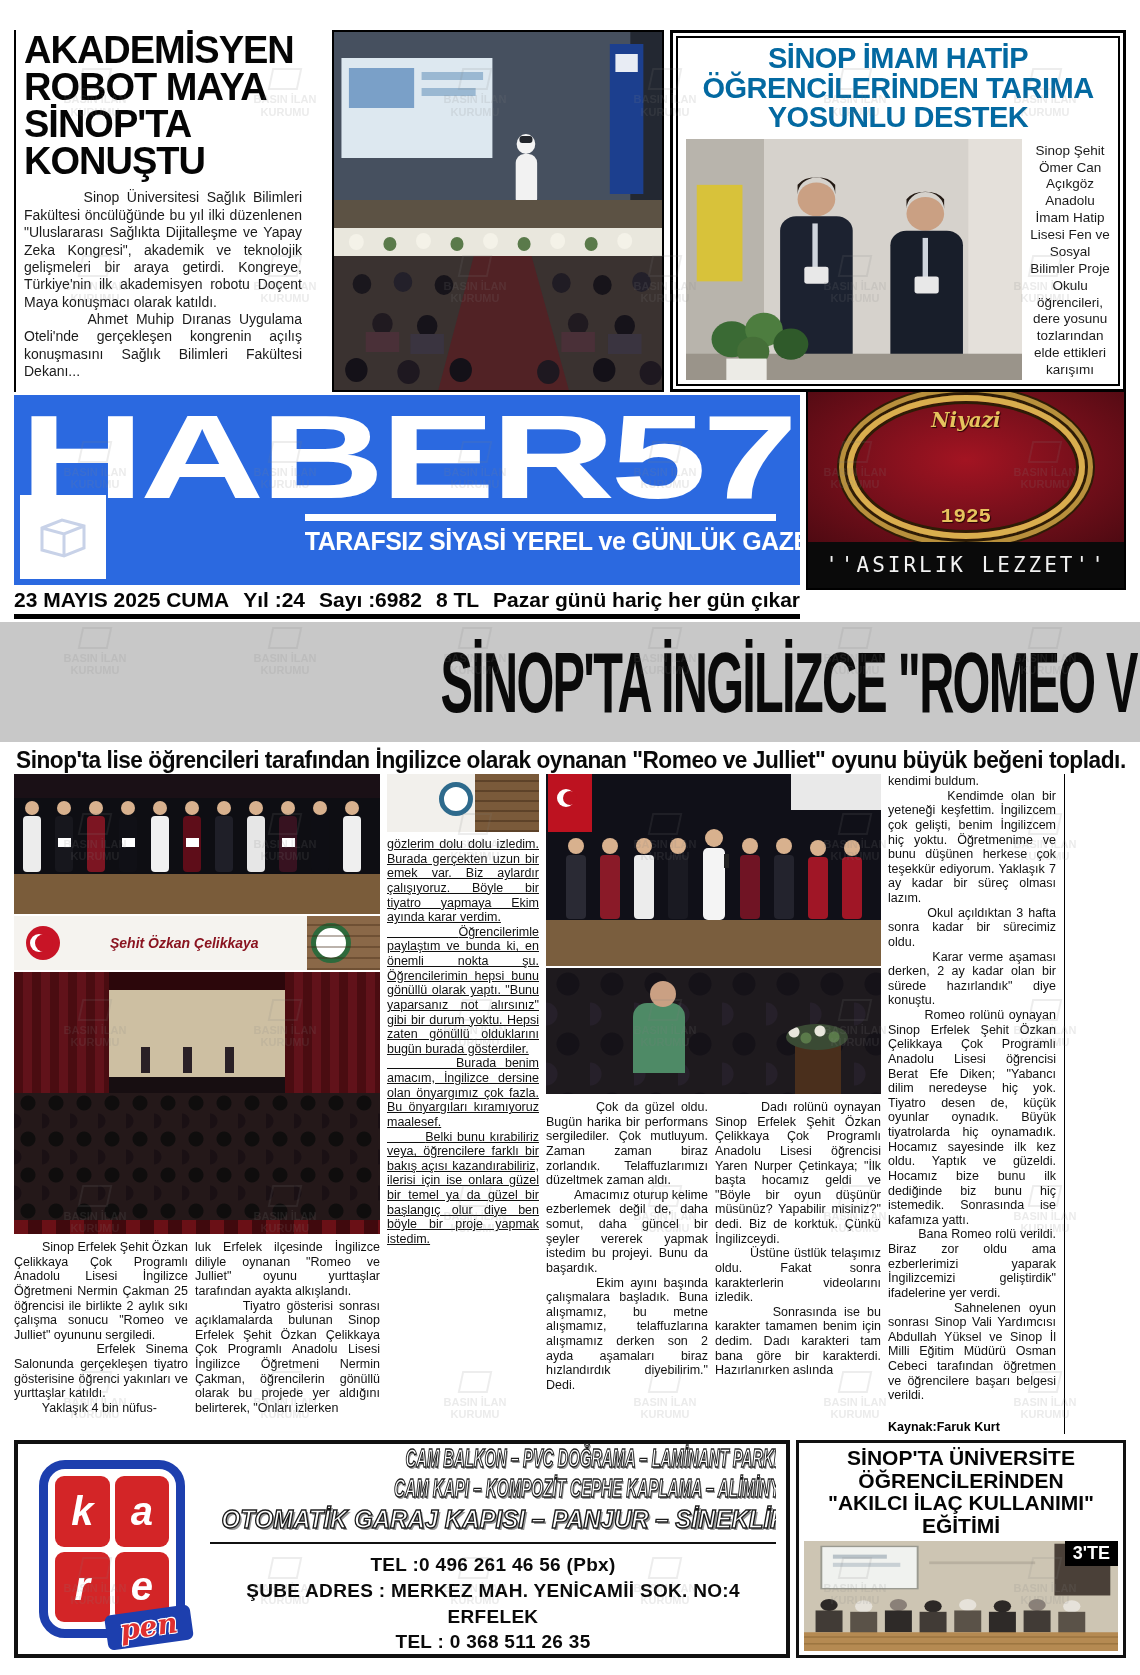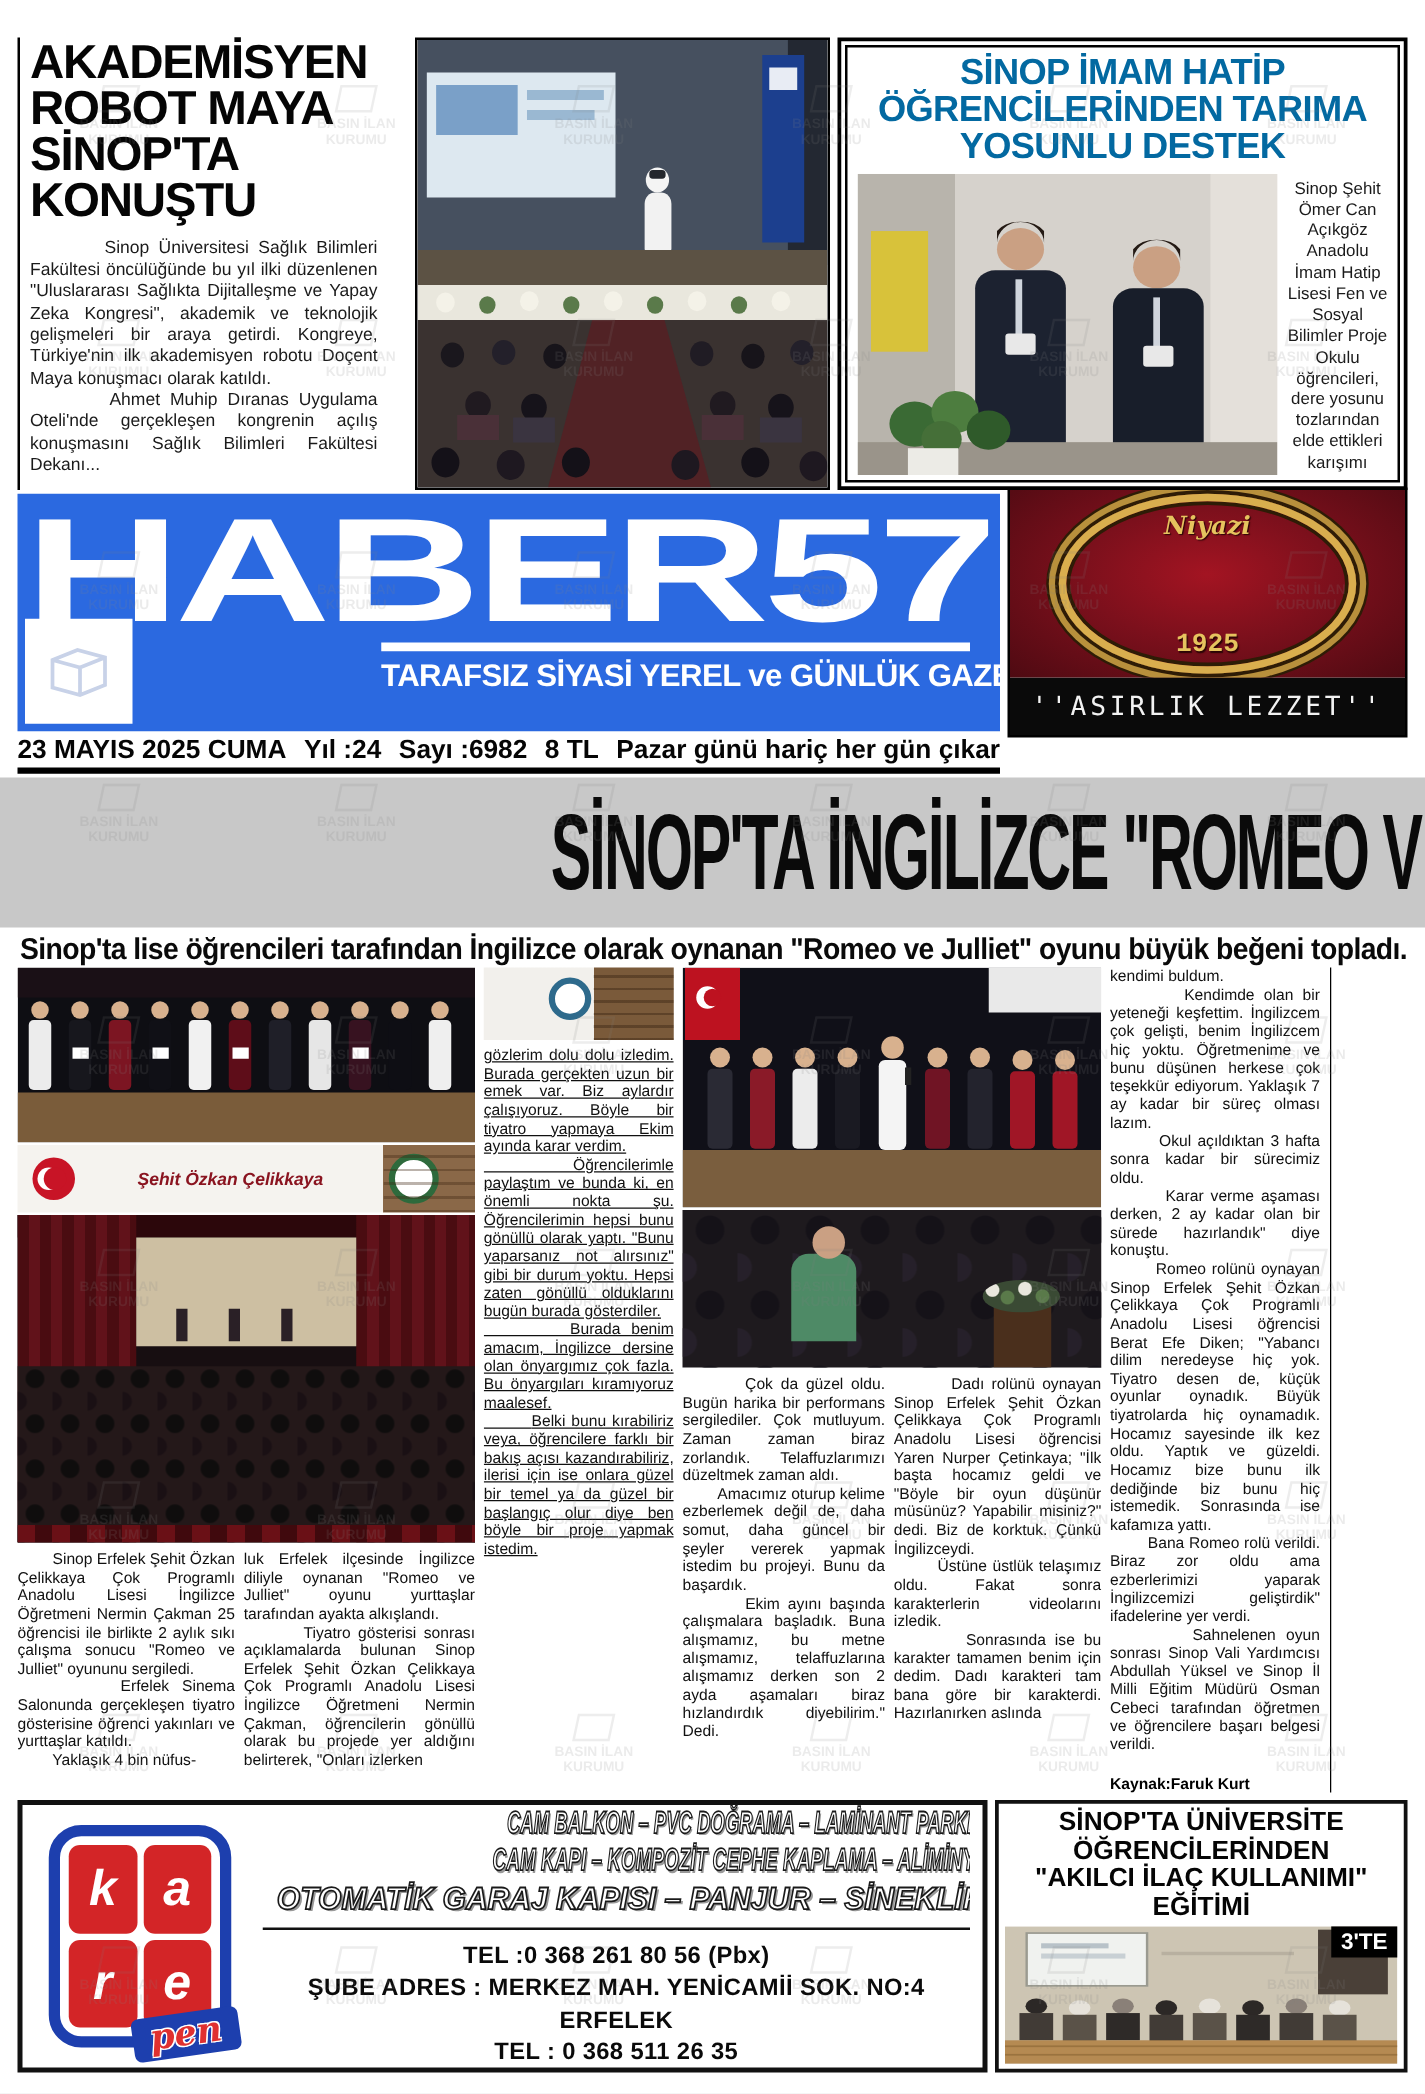--- a/index.html
+++ b/index.html
@@ -433,21 +433,21 @@
           <div class="kp-pen">pen</div>
         </div>
       </div>
       <div class="kp-text">
         <div class="kp-lines">
           <div class="fit"><span class="kp-line" style="transform-origin: center center; transform: scaleX(0.591432);">CAM BALKON – PVC DOĞRAMA – LAMİNANT PARKE – ALÜMİNYUM DOĞRAMA</span></div>
           <div class="fit"><span class="kp-line" style="transform-origin: center center; transform: scaleX(0.605996);">CAM KAPI – KOMPOZİT CEPHE KAPLAMA – ALİMİNYUM &amp; KROM KORKULUK</span></div>
           <div class="fit"><span class="kp-line" style="transform-origin: center center; transform: scaleX(0.960951);">OTOMATİK GARAJ KAPISI – PANJUR – SİNEKLİK</span></div>
         </div>
         <div class="kp-address">
-          <div>TEL :0 368 261 80 56 (Pbx)</div>
+          <div>TEL :0 496 261 46 56 (Pbx)</div>
           <div>ŞUBE ADRES : MERKEZ MAH. YENİCAMİİ SOK. NO:4 ERFELEK</div>
           <div>TEL : 0 368 511 26 35</div>
         </div>
       </div>
     </section>
 
     <section class="bottom-right">
       <div class="br-title">SİNOP'TA ÜNİVERSİTE ÖĞRENCİLERİNDEN</div>
       <div class="br-title">"AKILCI İLAÇ KULLANIMI" EĞİTİMİ</div>
       <div class="br-photo photo">

